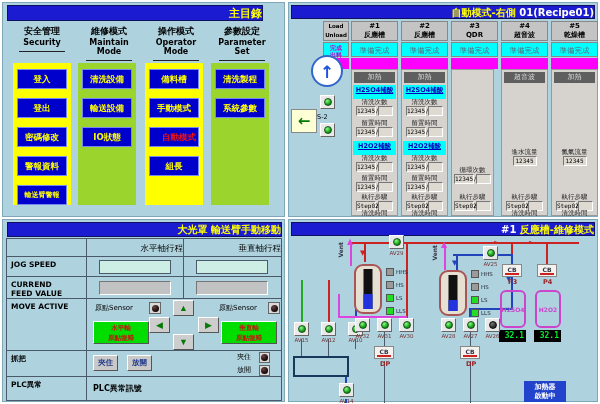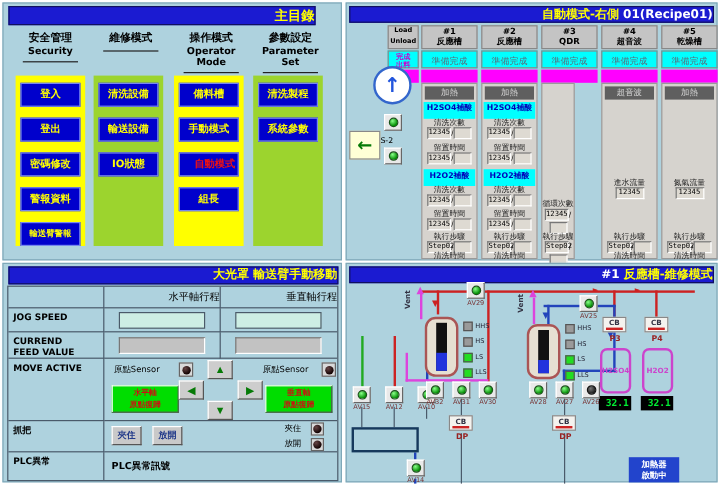--- a/index.html
+++ b/index.html
@@ -25,21 +25,21 @@
   
   .st-head{position:absolute;top:18px;height:20px;background:#c4c4c4;border:1px solid #888;
            font-size:7px;font-weight:bold;text-align:center;line-height:1.3;box-sizing:border-box;}
   .st-ready{position:absolute;top:39px;height:15px;background:#00ffff;border:1px solid #888;
             color:#5a6a7a;font-size:7.5px;text-align:center;line-height:15px;box-sizing:border-box;}
   .st-mag{position:absolute;top:55px;height:11px;background:#ff00ff;box-sizing:border-box;}
   .st-panel{position:absolute;top:66px;height:147px;background:#d6d3ce;border:1px solid #999;box-sizing:border-box;}
   .mode{position:absolute;top:2px;left:2px;right:2px;height:11px;background:#5f5f5f;color:#d8d8d8;
         font-size:7px;text-align:center;line-height:11px;}
   .chip{position:absolute;left:1px;right:1px;height:14px;background:#00ffff;color:#0000bb;
-        font-size:6.5px;font-weight:bold;text-align:center;line-height:10px;}
+        font-size:6.5px;font-weight:bold;text-align:center;line-height:10px;text-decoration:underline;}
   .plabel{position:absolute;left:0;right:0;text-align:center;font-size:6.5px;color:#222;line-height:8px;}
   .pair{position:absolute;left:0;right:0;text-align:center;height:10px;line-height:10px;font-size:6px;}
   .fld{display:inline-block;background:#dedad2;border:1px solid;border-color:#777 #fff #fff #777;
        font-family:"DejaVu Sans Mono",monospace;font-size:6px;height:8px;line-height:8px;
        text-align:center;vertical-align:middle;}
   .w18{width:18px;} .w13{width:13px;} .w22{width:22px;}
   .vbox{width:15px;height:14px;background:#e9e9e9;border:1px solid;border-color:#fff #666 #666 #fff;
         display:flex;align-items:center;justify-content:center;box-sizing:border-box;}
   .dot{width:8px;height:8px;border-radius:50%;background:radial-gradient(circle at 35% 30%,#88ff88,#089008 70%);
        border:1px solid #1a521a;box-sizing:border-box;}
@@ -103,20 +103,21 @@
   <div class="quad" style="left:2px;top:2px;width:283px;height:215px;">
     <div class="tbar" style="left:4px;top:2px;width:256px;height:16px;font-size:11px;line-height:15px;">主目錄</div>
 
     <div class="mm-col" style="left:8px;">
       <div class="mm-zh">安全管理</div>
       <div class="mm-en">Security</div>
       <div class="mm-rule"></div>
     </div>
     <div class="mm-col" style="left:75px;">
       <div class="mm-zh">維修模式</div>
+      <div class="mm-en">Maintain Mode</div>
       <div class="mm-rule"></div>
     </div>
     <div class="mm-col" style="left:142px;">
       <div class="mm-zh">操作模式</div>
       <div class="mm-en">Operator Mode</div>
       <div class="mm-rule"></div>
     </div>
     <div class="mm-col" style="left:208px;">
       <div class="mm-zh">參數設定</div>
       <div class="mm-en">Parameter Set</div>
@@ -221,21 +222,21 @@
       <div class="pair" style="top:131px;"><span class="fld w18">Step02</span>/<span class="fld w13"></span></div>
       <div class="plabel" style="top:139px;">清洗時間</div>
     </div>
 
     <div class="st-head" style="left:162px;width:47px;">
       <span>#3</span><br>
       <span>QDR</span>
     </div>
     <div class="st-ready" style="left:162px;width:47px;">準備完成</div>
     <div class="st-mag" style="left:162px;width:47px;"></div>
-    <div class="st-panel" style="left:162px;width:28px;padding-left:10px;">
+    <div class="st-panel" style="left:162px;width:43px;padding-left:10px;">
       <div class="plabel" style="top:96px;">循環次數</div>
       <div class="pair" style="top:104px;"><span class="fld w18">12345</span>/<span class="fld w13"></span></div>
       <div class="plabel" style="top:123px;">執行步驟</div>
       <div class="pair" style="top:131px;"><span class="fld w18">Step02</span>/<span class="fld w13"></span></div>
     </div>
 
     <div class="st-head" style="left:212px;width:47px;">
       <span>#4</span><br>
       <span>超音波</span>
     </div>

